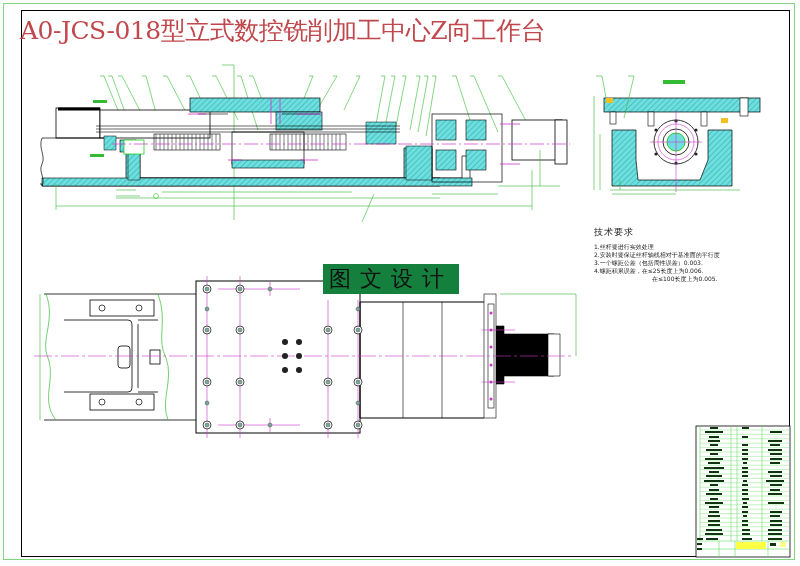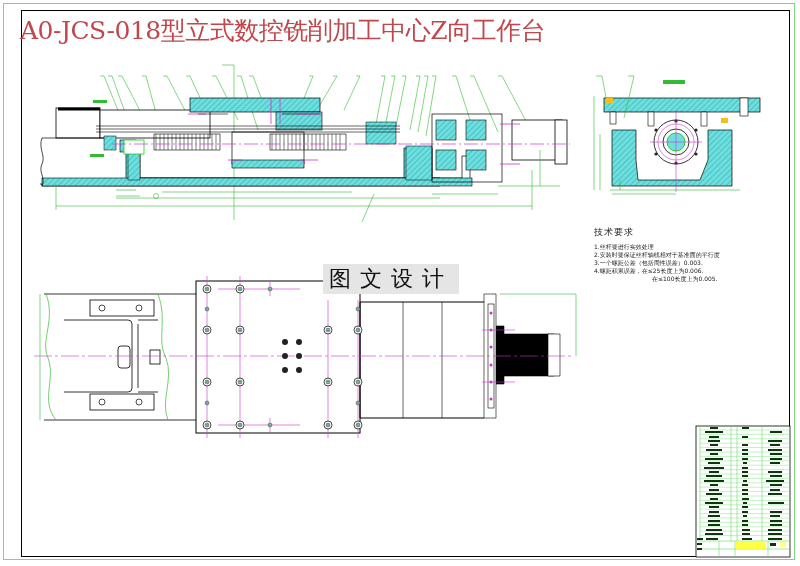--- a/index.html
+++ b/index.html
@@ -1,21 +1,21 @@
 <!DOCTYPE html>
 <html><head>
 <meta charset="utf-8">
 <style>
   html,body{margin:0;padding:0;background:#fff;}
   body{width:800px;height:566px;position:relative;overflow:hidden;font-family:"DejaVu Sans",sans-serif;}
   .outer-frame{position:absolute;left:3px;top:3px;width:792px;height:557px;border:1px solid #7fd67f;box-sizing:border-box;}
   .inner-frame{position:absolute;left:21px;top:10px;width:769px;height:547px;border:1px solid #000;box-sizing:border-box;}
   .title{position:absolute;left:20px;top:14px;font-family:"DejaVu Serif","Liberation Serif",serif;font-size:25px;color:#c0474c;letter-spacing:-0.5px;white-space:nowrap;line-height:34px;}
   svg.drawing{position:absolute;left:0;top:0;}
-  .watermark{position:absolute;left:323px;top:264px;background:#e5e5e5;padding:0 6px;font-family:"DejaVu Serif","Liberation Serif",serif;font-size:22px;color:#111;letter-spacing:9px;line-height:30px;}
+  .watermark{position:absolute;left:323px;top:264px;background:#15803d;padding:0 6px;font-family:"DejaVu Serif","Liberation Serif",serif;font-size:22px;color:#111;letter-spacing:9px;line-height:30px;}
   .tech{position:absolute;left:594px;top:226px;color:#222;white-space:nowrap;}
   .tech .h{font-size:9px;margin-bottom:4px;letter-spacing:1px;}
   .tech .l{font-size:6px;line-height:8px;}
   .tech .l.indent{padding-left:58px;}
 </style>
 </head>
 <body>
 
 <div class="outer-frame"></div>
 <div class="inner-frame"></div>

